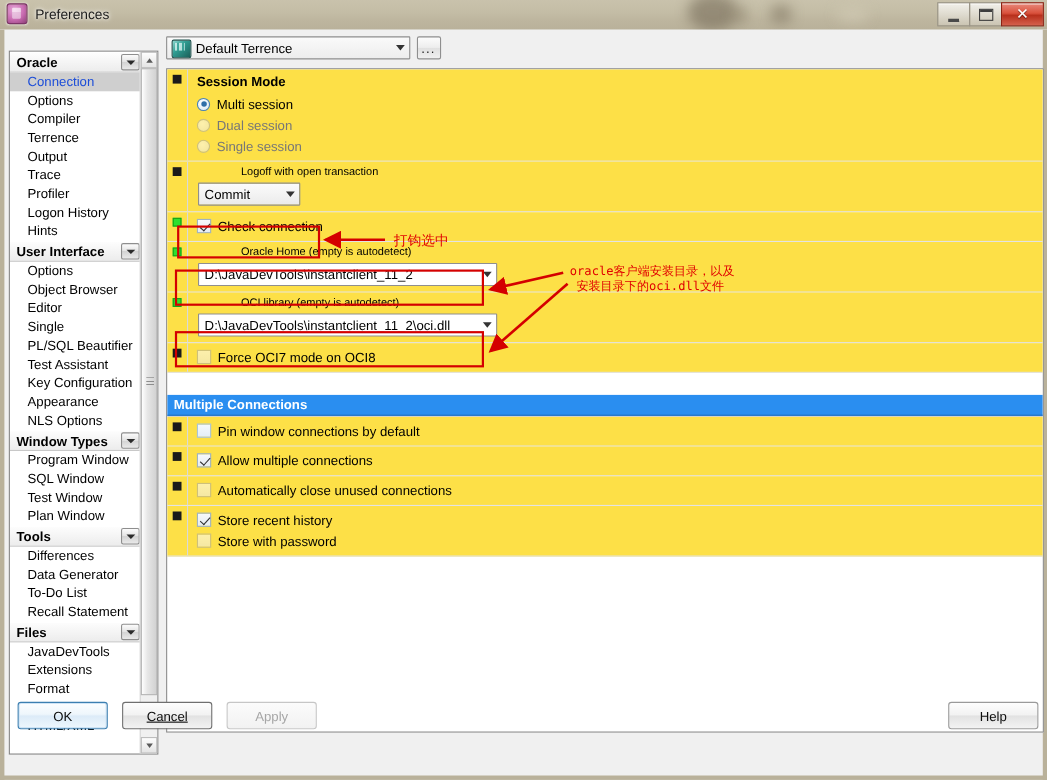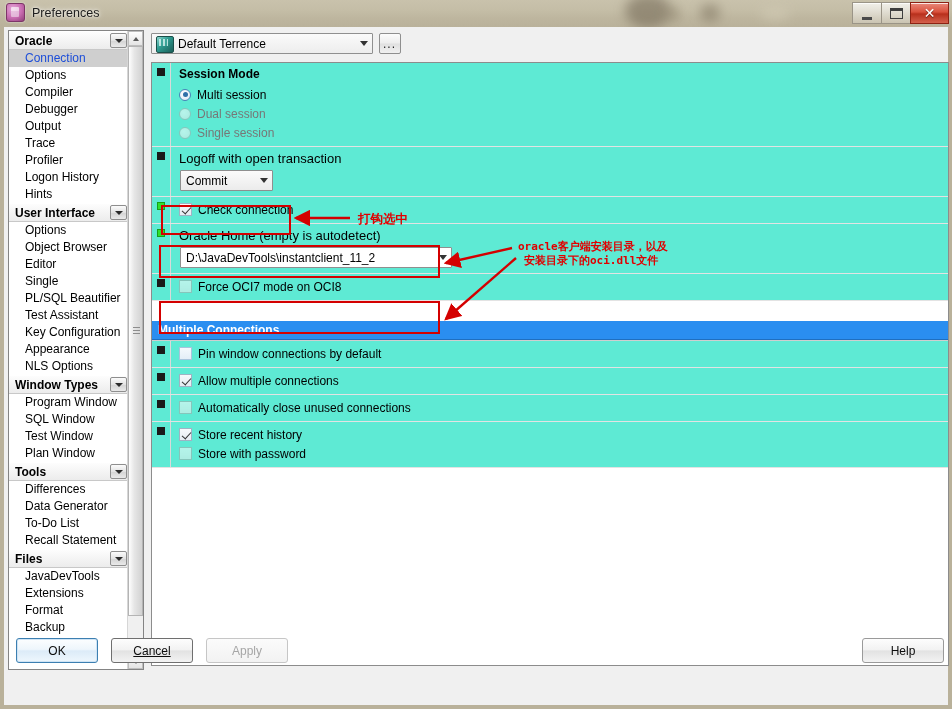--- a/index.html
+++ b/index.html
@@ -50,21 +50,21 @@
   
   #client{
     position:absolute;left:0;top:27px;width:952px;height:682px;
     background:#f0f0f0;box-sizing:border-box;
     border-left:4px solid #b9b19a;border-right:4px solid #b9b19a;border-bottom:4px solid #b9b19a;
   }
   #body-area{position:absolute;left:4px;top:3px;width:944px;height:640px;}
 
   
   #sidebar{
-    position:absolute;left:0;top:0;width:136px;height:640px;
+    position:absolute;left:0;top:16px;width:136px;height:640px;
     background:#fff;border:1px solid #848484;box-sizing:border-box;overflow:hidden;
   }
   #sidelist{position:absolute;left:0;top:0;width:120px;height:638px;}
   .grp{
     display:flex;align-items:center;justify-content:space-between;
     height:19px;padding:0 2px 0 6px;box-sizing:border-box;
     background:linear-gradient(180deg,#fdfdfd 0%,#ececec 100%);
     border-bottom:1px solid #c8c8c8;border-top:1px solid #fff;
     font-weight:bold;font-size:12px;
   }
@@ -114,21 +114,21 @@
     font-size:12px;line-height:8px;letter-spacing:1px;color:#222;
   }
 
   
   #settings{
     position:absolute;left:3px;top:32px;width:798px;height:604px;
     background:#fff;border:1px solid #8c8c8c;box-sizing:border-box;overflow:hidden;
   }
   .row{
     position:relative;display:flex;align-items:flex-start;
-    border-bottom:1px solid #e3e3e3;background:#5eead4;box-sizing:border-box;
+    border-bottom:1px solid #e3e3e3;background:#fde047;box-sizing:border-box;
   }
   .mark{width:18px;flex:0 0 18px;padding-top:5px;display:flex;justify-content:center;}
   .sq{width:8px;height:8px;background:#1a1a1a;}
   .sq.green{background:#2ee02e;border:1px solid #17a017;box-sizing:border-box;}
   .rowbody{flex:1;border-left:1px solid #d9d9d9;padding:3px 0 4px 8px;box-sizing:border-box;min-height:18px;}
   .sectitle{font-weight:bold;font-size:12px;padding:1px 0 4px;}
   .radio-line,.check-line{display:flex;align-items:center;gap:6px;height:19px;font-size:12px;}
   .radio{
     width:12px;height:12px;border-radius:50%;box-sizing:border-box;
     border:1px solid #a9a9a9;background:radial-gradient(circle at 40% 35%,#fff,#e8e8e8);
@@ -144,35 +144,35 @@
   }
   .cb.checked{background:linear-gradient(180deg,#f7f9fb,#e5ecf2);border-color:#9fb3c4;}
   .cb.checked:after{
     content:"";position:absolute;left:3.5px;top:0.5px;width:4px;height:8px;
     border:solid #333;border-width:0 1.7px 1.7px 0;transform:rotate(42deg);
   }
   .cb.lightblue{border-color:#a8c4dc;background:linear-gradient(180deg,#f4f9fd,#e4eef7);}
   .cb.dim{opacity:.55;}
   .lbl{font-size:12px;}
   .lbl.dim{color:#777;}
-  .fieldlabel{font-size:13px;padding:1px 0 2px;}
+  .fieldlabel{font-size:10px;padding:1px 0 2px;margin-left:40px;}
   #commit-combo{width:93px;height:21px;margin:2px 0 1px 1px;
     background:linear-gradient(180deg,#fbfbfb,#ebebeb);}
   .inputcombo{width:272px;height:21px;margin:2px 0 1px 1px;background:#fff;}
   .inputcombo .cval{font-size:12px;}
   .cbtn-tri{width:0;height:0;border-left:4.5px solid transparent;border-right:4.5px solid transparent;border-top:5px solid #333;}
   .secbar{
     background:#2a8ef0;color:#fff;font-weight:bold;font-size:12px;
     padding:2px 0 2px 6px;border-bottom:1px solid #1f6fc0;
   }
   .bluebar-wrap{display:block;border-bottom:1px solid #cfcfcf;margin-top:20px;}
 
   
   .redbox{position:absolute;border:2.5px solid #d40000;pointer-events:none;z-index:20;}
-  .annot{position:absolute;color:#e00000;font-weight:bold;z-index:21;line-height:1.25;white-space:nowrap;text-align:center;}
+  .annot{position:absolute;color:#e00000;font-weight:normal;z-index:21;line-height:1.25;white-space:nowrap;text-align:center;}
   .annot.cn{font-family:"DejaVu Sans","Liberation Sans",sans-serif;font-size:12.5px;}
   .annot.mono{font-family:"DejaVu Sans Mono","Liberation Mono",monospace;font-size:11px;}
   svg.arrows{position:absolute;left:0;top:0;width:952px;height:709px;pointer-events:none;z-index:20;}
 
   
   #footer{position:absolute;left:0;bottom:0;width:944px;height:38px;}
   .btn{
     height:25px;box-sizing:border-box;border:1px solid #9a9a9a;border-radius:3px;
     background:linear-gradient(180deg,#fdfdfd 0%,#f2f2f2 47%,#e2e2e2 52%,#f3f3f3 100%);
     font-size:12px;color:#0d0d0d;display:flex;align-items:center;justify-content:center;
@@ -222,21 +222,21 @@
         <div id="sidelist">
             <div class="grp">
               <span>Oracle</span>
               <span class="gbtn">
                 <span class="caret"></span>
               </span>
             </div>
             <div class="item sel">Connection</div>
             <div class="item">Options</div>
             <div class="item">Compiler</div>
-            <div class="item">Debugger</div>
+            <div class="item">Terrence</div>
             <div class="item">Output</div>
             <div class="item">Trace</div>
             <div class="item">Profiler</div>
             <div class="item">Logon History</div>
             <div class="item">Hints</div>
             <div class="grp">
               <span>User Interface</span>
               <span class="gbtn">
                 <span class="caret"></span>
               </span>
@@ -365,20 +365,34 @@
               <div class="fieldlabel">Oracle Home (empty is autodetect)</div>
               <div class="combo inputcombo">
                 <div class="cval">D:\JavaDevTools\instantclient_11_2</div>
                 <div class="cbtn">
                   <div class="cbtn-tri"></div>
                 </div>
               </div>
             </div>
           </div>
 
+          <div class="row">
+            <div class="mark">
+                <div class="sq green"></div>
+              </div>
+            <div class="rowbody">
+              <div class="fieldlabel">OCI library (empty is autodetect)</div>
+              <div class="combo inputcombo">
+                <div class="cval">D:\JavaDevTools\instantclient_11_2\oci.dll</div>
+                <div class="cbtn">
+                  <div class="cbtn-tri"></div>
+                </div>
+              </div>
+            </div>
+          </div>
 
           <div class="row">
             <div class="mark">
                 <div class="sq"></div>
               </div>
             <div class="rowbody">
               <div class="check-line">
                 <span class="cb dim"></span>
                 <span class="lbl">Force OCI7 mode on OCI8</span>
               </div>

